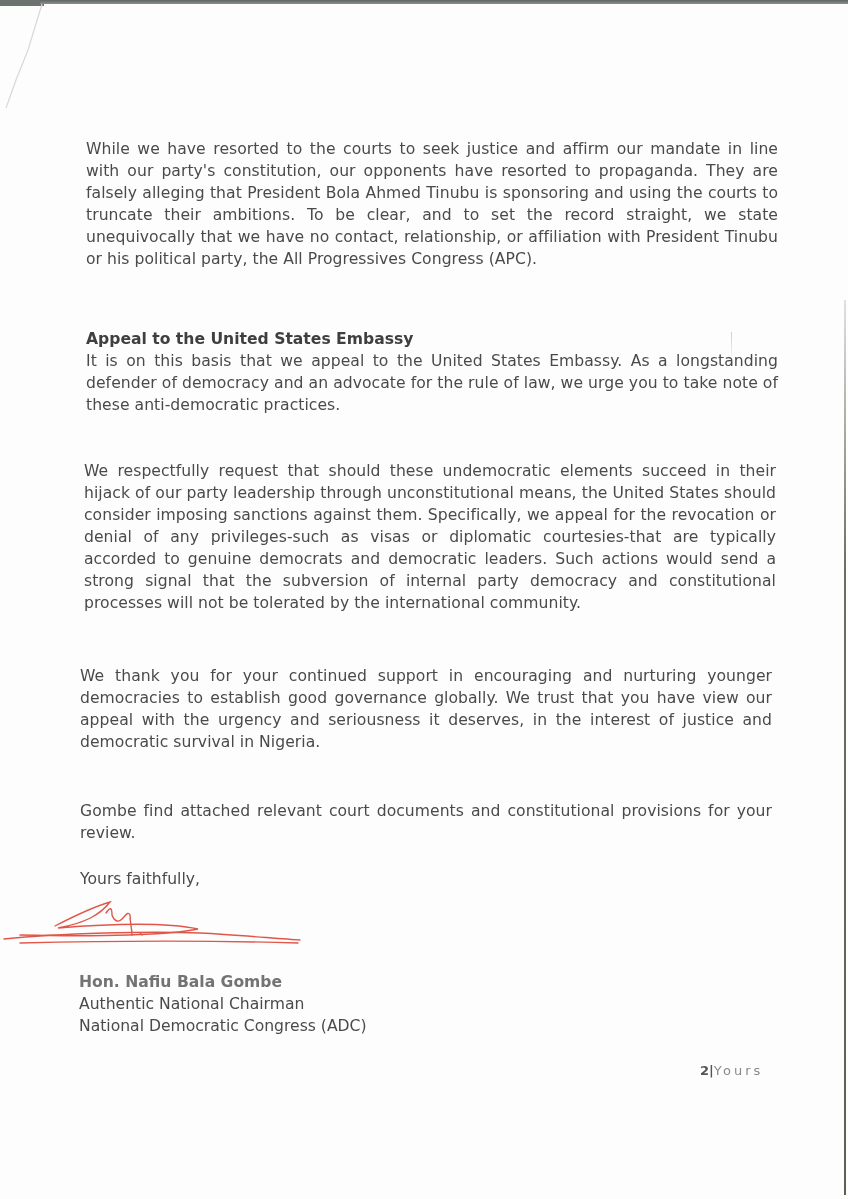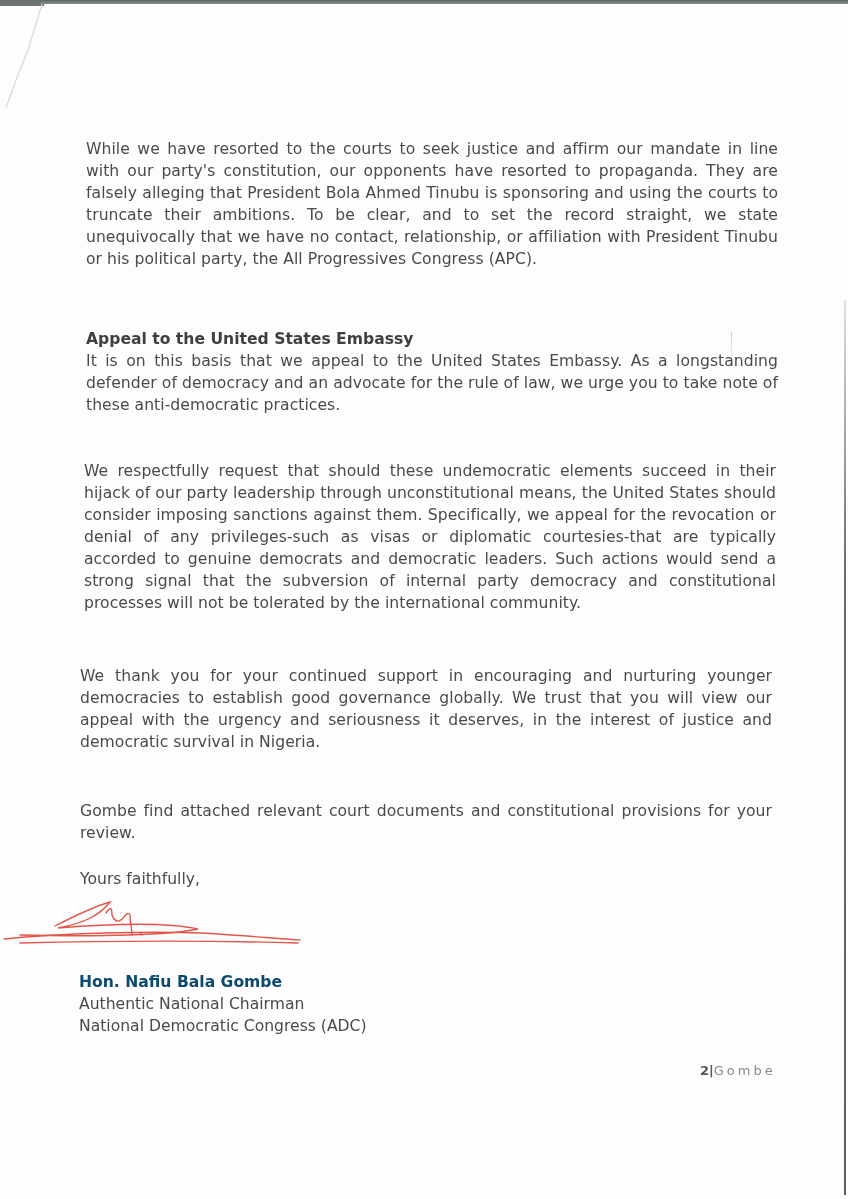--- a/index.html
+++ b/index.html
@@ -28,21 +28,21 @@
     position: absolute; font-size: 15.6px; line-height: 22px;
     text-align: justify; letter-spacing: 0.05px; margin-top: 20px;
   }
   .heading {
     position: absolute; left: 86px; top: 298px;
     font-size: 15.6px; font-weight: bold; color: #3f3f3f; margin-top: 32px;
   }
   .plain {
     position: absolute; font-size: 15.6px; line-height: 22px;
   }
-  .sig-name { font-weight: bold; color: #0c4a6e; }
+  .sig-name { font-weight: bold; color: #737373; }
   .page-num {
     position: absolute; left: 700px; top: 1063px;
     font-size: 13px; color: #8a8a8a; letter-spacing: 3px;
   }
   .page-num b { color: #555; letter-spacing: 0; }
   .signature { position: absolute; left: 0; top: 893px; width: 310px; height: 55px; }
   .tick { position:absolute; left: 731px; top: 332px; width: 1px; height: 30px; background: linear-gradient(#ccc, transparent); }
 </style>
 </head>
 <body>
@@ -56,35 +56,35 @@
 <div class="tick"></div>
 
 <div class="para" style="left:86px; top:118px; width:692px;">While we have resorted to the courts to seek justice and affirm our mandate in line with our party's constitution, our opponents have resorted to propaganda. They are falsely alleging that President Bola Ahmed Tinubu is sponsoring and using the courts to truncate their ambitions. To be clear, and to set the record straight, we state unequivocally that we have no contact, relationship, or affiliation with President Tinubu or his political party, the All Progressives Congress (APC).</div>
 
 <div class="heading">Appeal to the United States Embassy</div>
 
 <div class="para" style="left:86px; top:330px; width:692px;">It is on this basis that we appeal to the United States Embassy. As a longstanding defender of democracy and an advocate for the rule of law, we urge you to take note of these anti-democratic practices.</div>
 
 <div class="para" style="left:84px; top:440px; width:692px;">We respectfully request that should these undemocratic elements succeed in their hijack of our party leadership through unconstitutional means, the United States should consider imposing sanctions against them. Specifically, we appeal for the revocation or denial of any privileges-such as visas or diplomatic courtesies-that are typically accorded to genuine democrats and democratic leaders. Such actions would send a strong signal that the subversion of internal party democracy and constitutional processes will not be tolerated by the international community.</div>
 
-<div class="para" style="left:80px; top:645px; width:692px;">We thank you for your continued support in encouraging and nurturing younger democracies to establish good governance globally. We trust that you will view our appeal with the urgency and seriousness it deserves, in the interest of justice and democratic survival in Nigeria.</div>
+<div class="para" style="left:80px; top:645px; width:692px;">We thank you for your continued support in encouraging and nurturing younger democracies to establish good governance globally. We trust that you have view our appeal with the urgency and seriousness it deserves, in the interest of justice and democratic survival in Nigeria.</div>
 
 <div class="para" style="left:80px; top:780px; width:692px;">Gombe find attached relevant court documents and constitutional provisions for your review.</div>
 
 <div class="plain" style="left:80px; top:868px;">Yours faithfully,</div>
 
 <svg class="signature" viewBox="0 0 310 55">
   <g fill="none" stroke="#e0574a" stroke-width="1.4" stroke-linecap="round">
     <path d="M55 33 C80 20 100 12 110 9 C100 22 85 30 58 35 C120 30 170 30 198 36 C170 42 100 44 20 42"></path>
     <path d="M4 46 C60 40 150 38 200 40 C240 42 280 46 300 47"></path>
     <path d="M20 50 C100 48 200 47 298 50"></path>
     <path d="M106 20 C110 14 112 14 112 22 C114 28 118 30 122 26 C126 22 128 18 130 22 C130 30 132 36 132 42"></path>
     <path d="M140 40 L142 42"></path>
   </g>
 </svg>
 
 <div class="plain sig-name" style="left:79px; top:971px;">Hon. Nafiu Bala Gombe</div>
 <div class="plain" style="left:79px; top:993px;">Authentic National Chairman</div>
 <div class="plain" style="left:79px; top:1015px;">National Democratic Congress (ADC)</div>
 
 <div class="page-num">
-  <b>2</b><b>|</b><span>Gombe</span>
+  <b>2</b><b>|</b><span>Yours</span>
 </div>
 
 </body></html>

